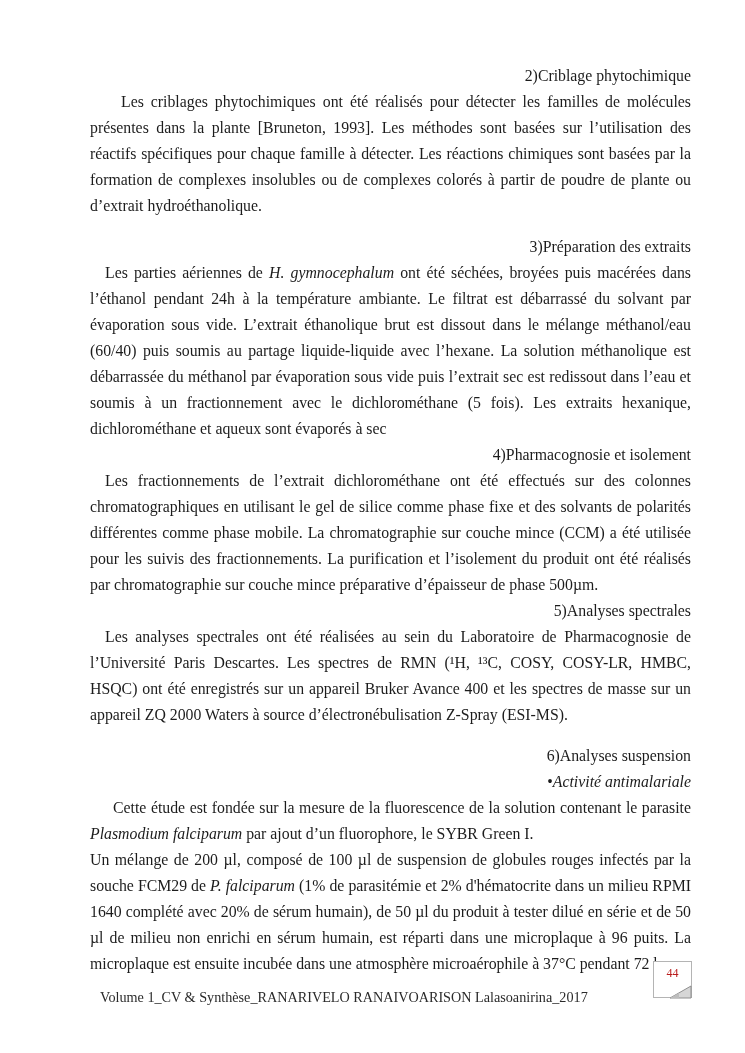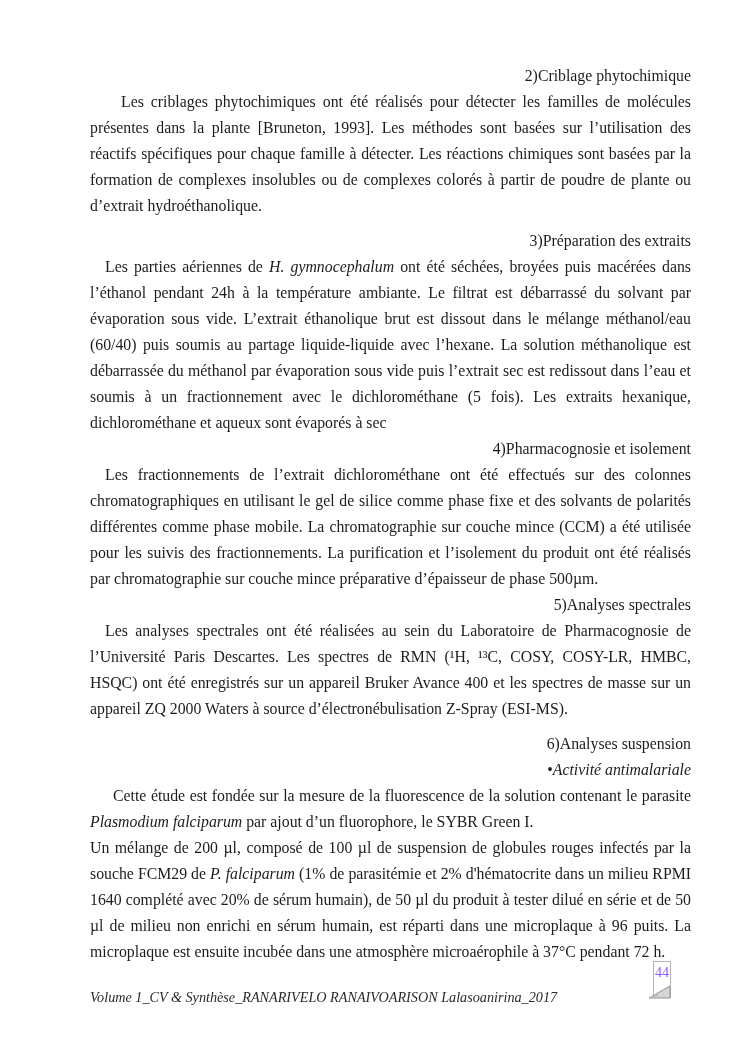--- a/index.html
+++ b/index.html
@@ -14,48 +14,47 @@
   }
   .content {
     position:absolute;
     left:90px; top:63px; width:601px;
     font-size:15.8px;
     line-height:26px;
     text-align:justify;
   }
   .heading { text-align:right; padding-left:14px; }
   .hnum { display:inline-block; min-width:25px; }
-  .gap-before { margin-top:9px; }
+  .gap-before { margin-top:15px; }
   .para { margin:0; }
   .indent-lg { text-indent:31px; }
   .indent-sm { text-indent:15px; }
   .indent-md { text-indent:23px; }
   .bullet-line { text-align:right; padding-left:23px; }
   .bullet { display:inline-block; min-width:16px; }
   i { font-style:italic; }
   .pagenum-box {
     position:absolute;
     left:653px; top:961px;
-    width:18px; height:37px;
+    width:39px; height:37px;
     border:1px solid #b4b4b4;
     background:#ffffff;
-    font-size:14px;
+    font-size:12px;
     text-align:center;
     line-height:22px;
-    color:#8b5cf6;
+    color:#b91c1c;
   }
   .fold {
     position:absolute;
     right:-2px; bottom:-3px;
     width:24px; height:16px;
   }
   .footer {
     position:absolute;
-    left:90px; top:989px;
-    font-style:italic;
+    left:100px; top:989px;
     font-size:14.2px;
     color:#2a2a2a;
     white-space:nowrap;
   }
 </style>
 </head>
 <body>
 
 <div class="page">
   <div class="content">

